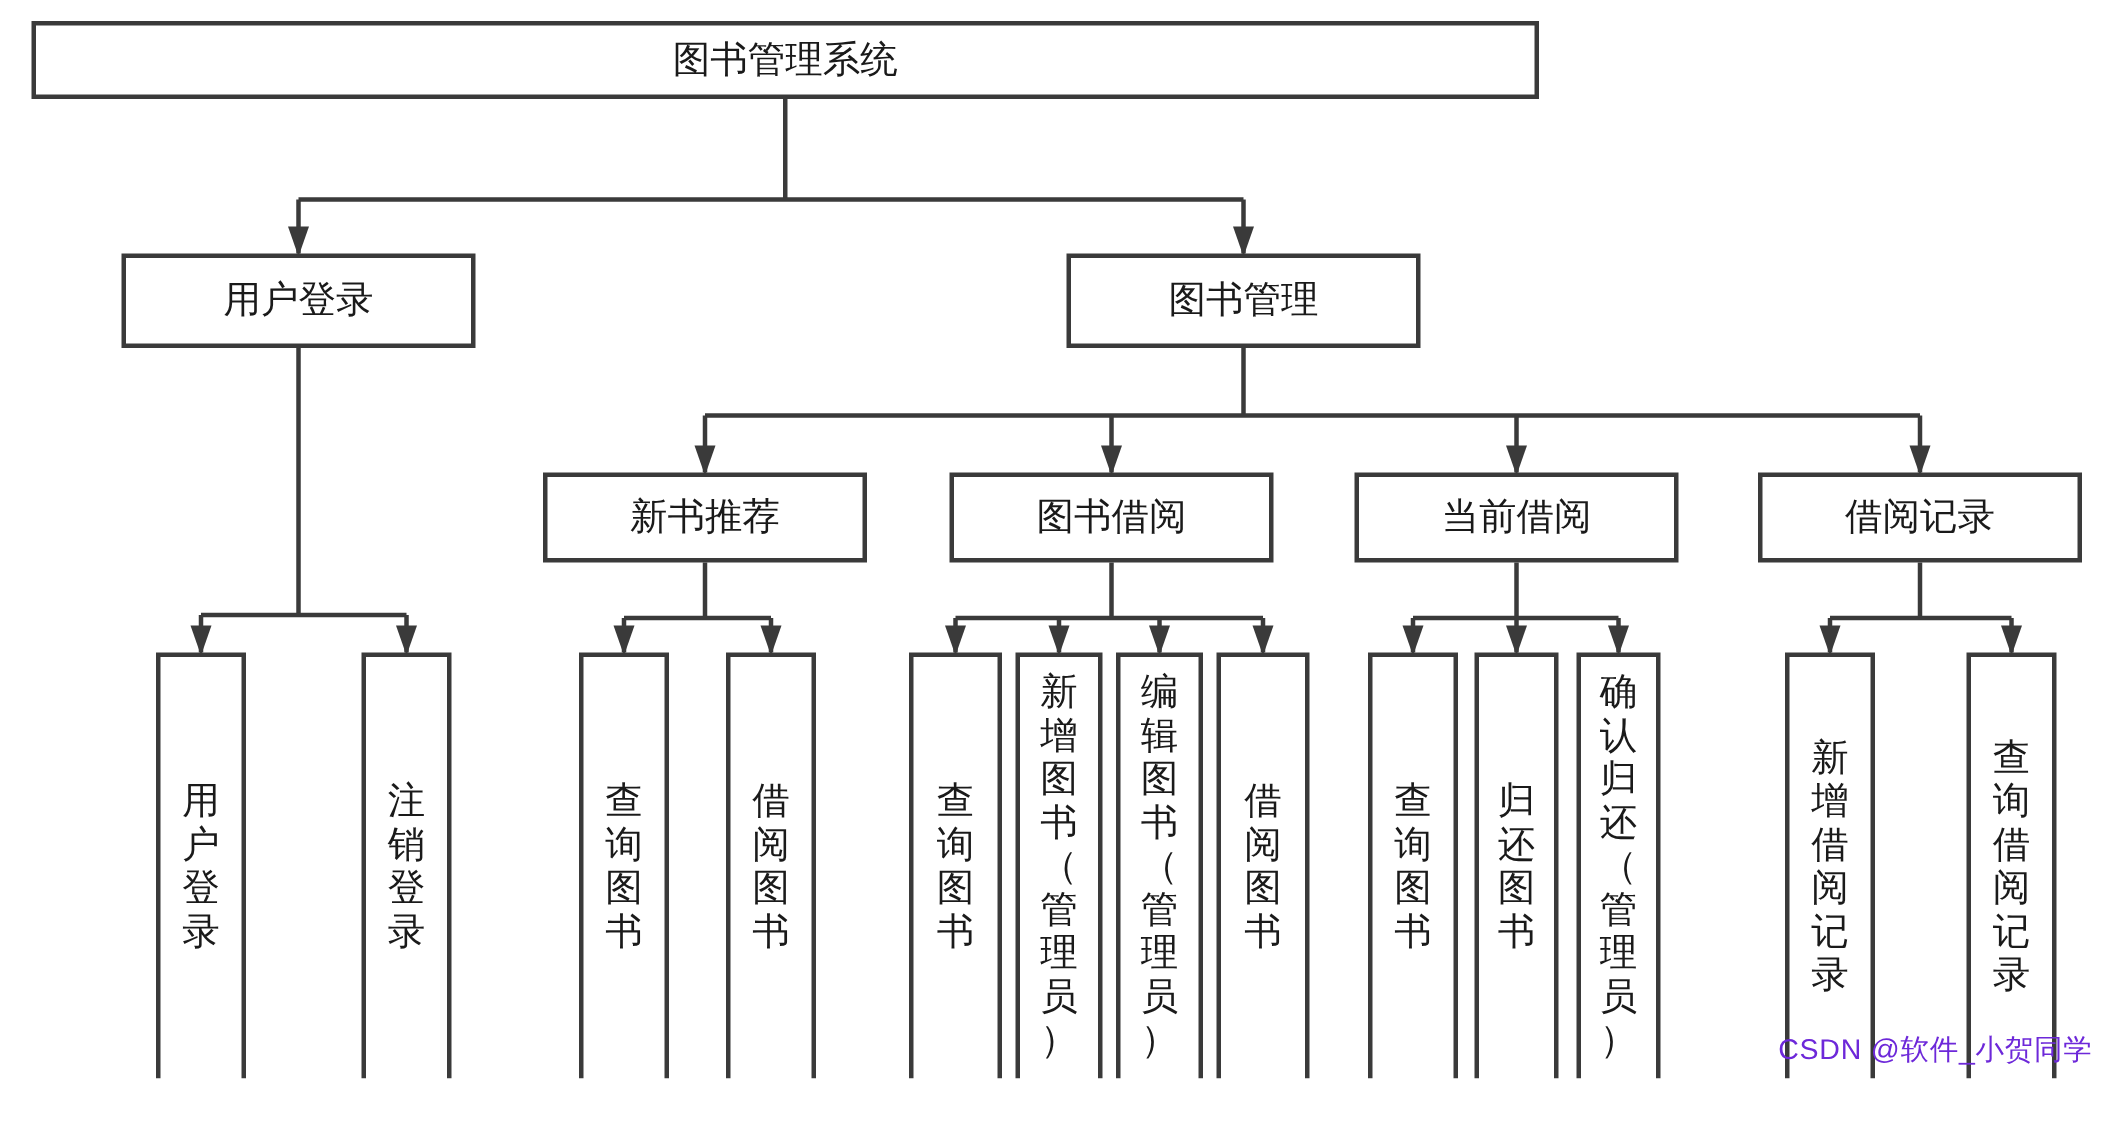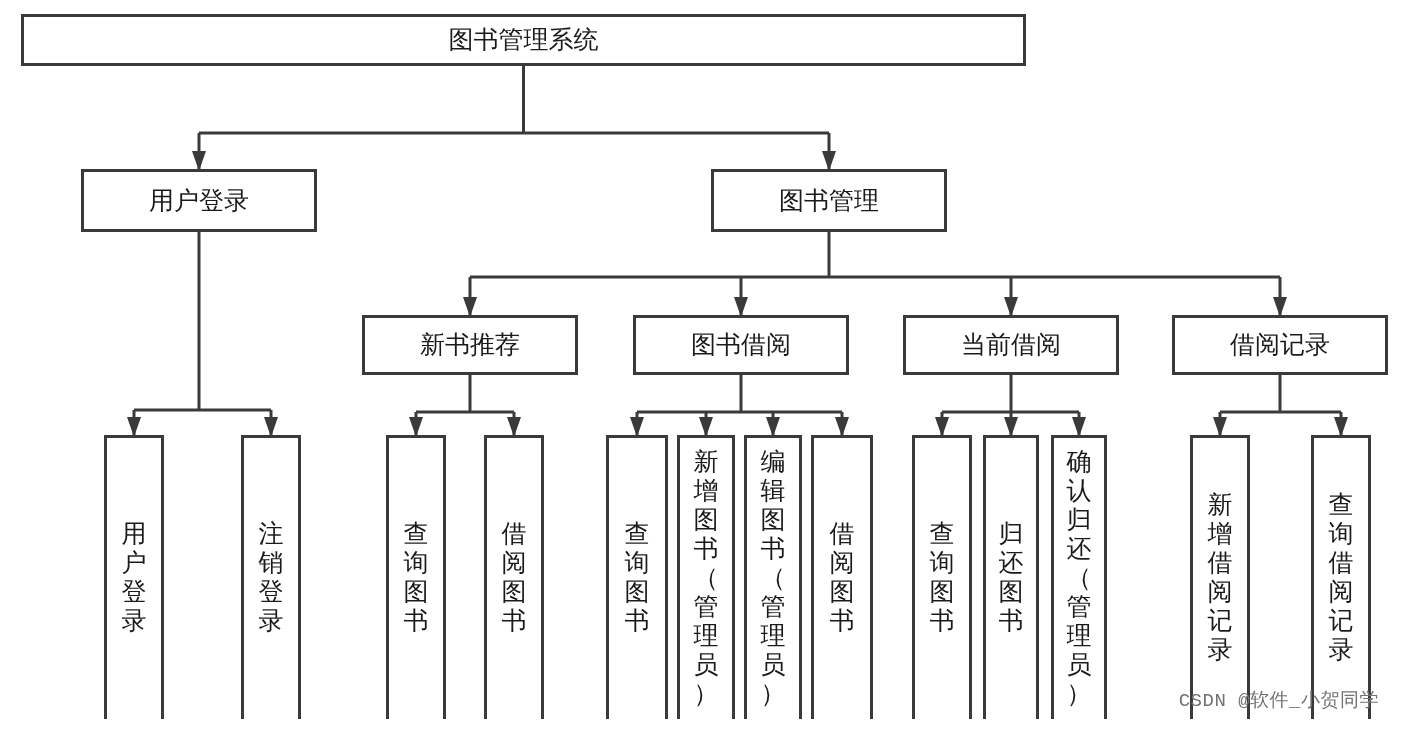--- a/index.html
+++ b/index.html
@@ -48,25 +48,25 @@
     text-anchor: middle;
     dominant-baseline: middle;
   }
   .node-label-v {
     font-family: "DejaVu Sans", "Liberation Sans", sans-serif;
     font-size: 25px;
     fill: #1a1a1a;
   }
   .watermark-text {
     position: absolute;
-    right: 26px;
+    right: 10px;
     bottom: 6px;
-    font-family: Liberation Mono, monospace;
+    font-family: Liberation Sans, sans-serif;
     font-size: 19px;
-    color: #737373;
+    color: #6d28d9;
     white-space: nowrap;
     letter-spacing: 0.5px;
     user-select: none;
   }
 </style>
 </head>
 <body>
 
 <div id="diagram-root">
   <svg class="diagram-canvas" viewBox="0 0 1405 747">

